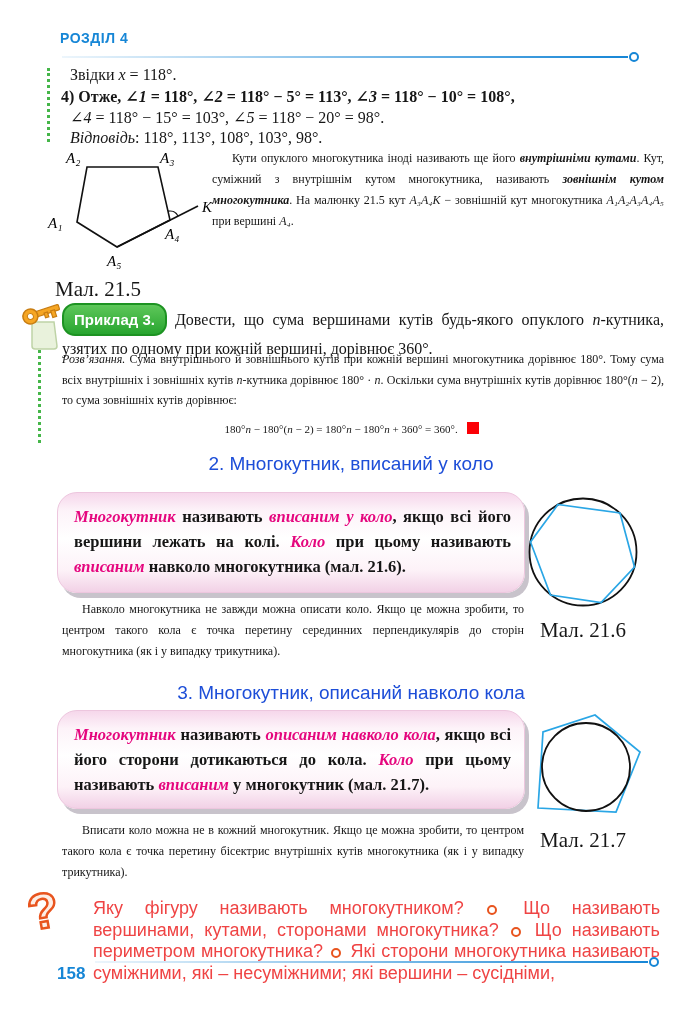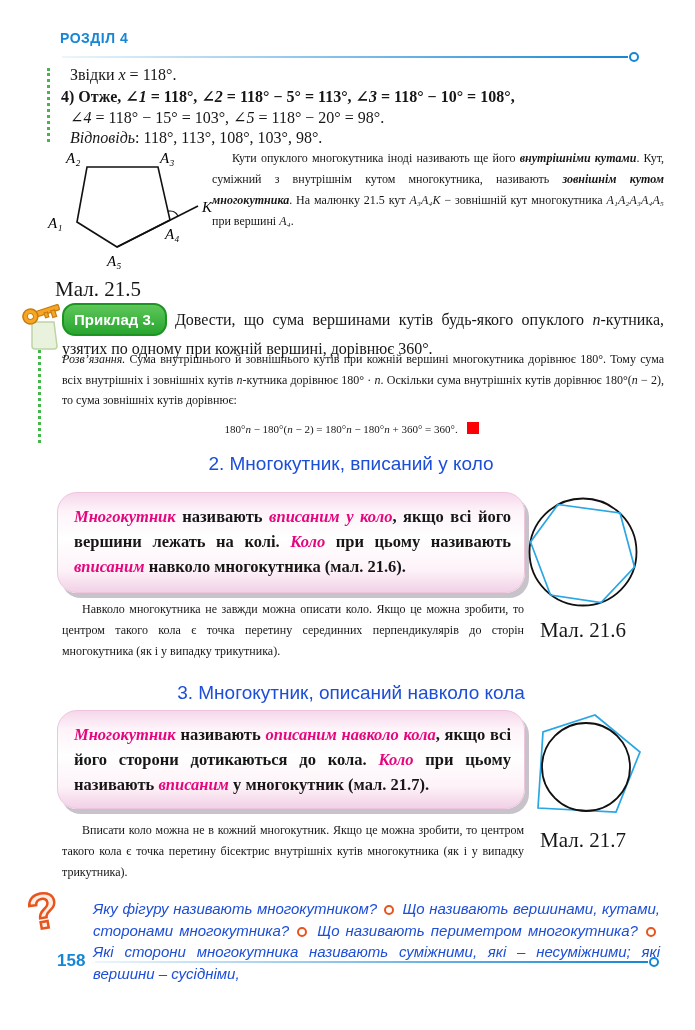--- a/index.html
+++ b/index.html
@@ -41,26 +41,26 @@
     border-radius:20px;border:1px solid #edc6de;
     background:linear-gradient(180deg,#f6d7eb 0%,#fdf3f9 18%,#ffffff 46%,#fdf2f8 78%,#f2d1e6 100%);
     box-shadow:4px 5px 0 #c8c3cb;
     padding:11px 13px 10px 16px;
     font-weight:bold;font-size:16.5px;line-height:25px;text-align:justify;
   }
 
   .figcap{font-size:21px;text-align:left;}
   .figlabel{font-style:italic;font-size:15px;font-family:"Liberation Serif","DejaVu Serif",serif;}
 
-  .qtext{font-family:"Liberation Sans",sans-serif;font-size:15px;line-height:21.5px;text-align:justify;color:#1d4ed8;font-style:italic;}
+  .qtext{font-family:"Liberation Sans",sans-serif;font-size:18px;line-height:21.5px;text-align:justify;color:#ef4444;}
   .qmark{
     font-family:"Liberation Sans",sans-serif;font-weight:bold;font-size:50px;line-height:46px;
     color:#fdeee6;-webkit-text-stroke:2.5px #e8541e;transform:rotate(-10deg);
   }
-  .pagenum{font-family:"Liberation Sans",sans-serif;font-weight:bold;font-size:17px;color:#1686d6;}
+  .pagenum{font-family:"Liberation Sans",sans-serif;font-weight:bold;font-size:17px;color:#1686d6;margin-top:13px;}
 </style>
 </head>
 <body>
 
 <div class="abs chapter" style="left:60px;top:30px;">РОЗДІЛ 4</div>
 <div class="abs rule" style="left:62px;top:56px;width:566px;"></div>
 <div class="abs rulecap" style="left:629px;top:52px;"></div>
 
 <div class="abs gdots" style="left:47px;top:68px;height:74px;"></div>
 <div class="abs ansline" style="left:70px;top:66px;font-family:Liberation Serif, serif;"><span>Звідки </span><span class="i">x</span><span> = 118°.</span></div>

